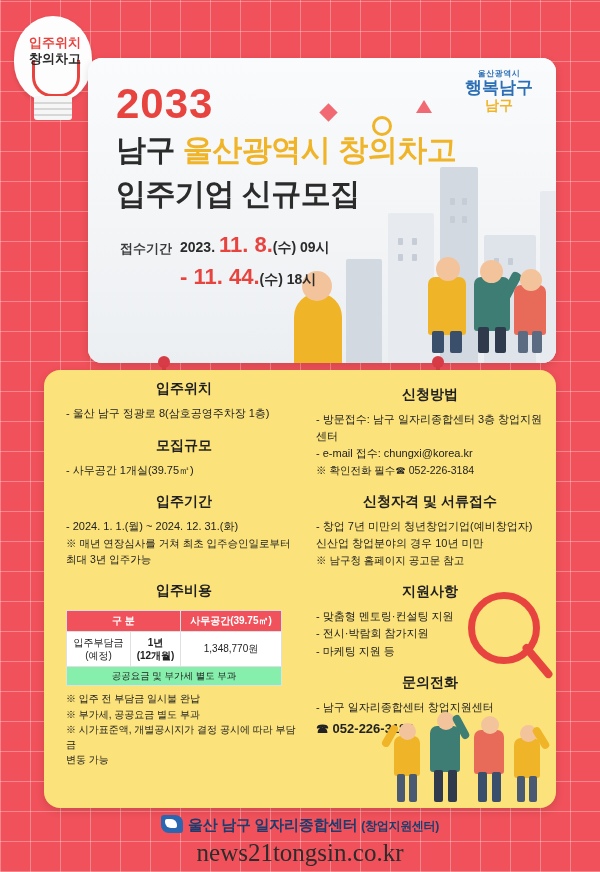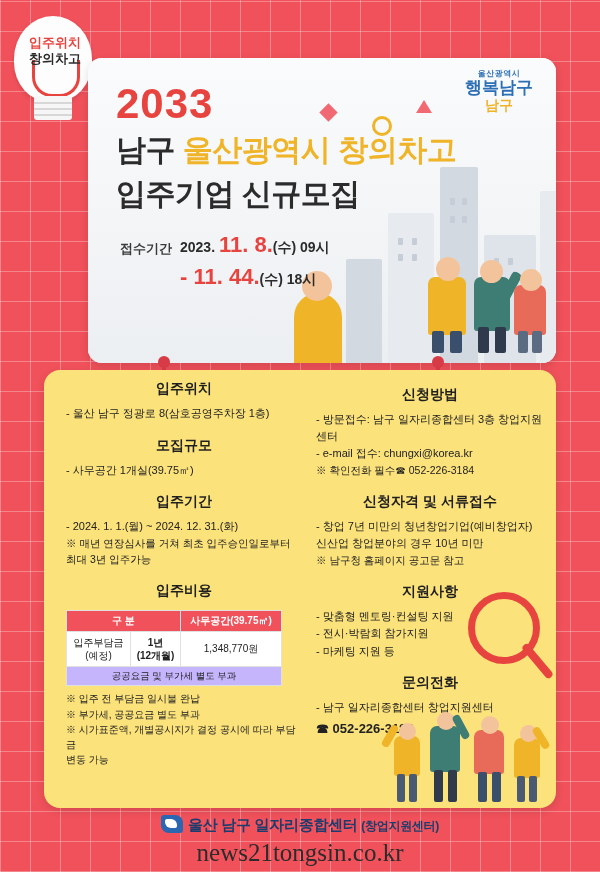--- a/index.html
+++ b/index.html
@@ -138,21 +138,21 @@
     width:216px;border-collapse:collapse;margin:4px 0 6px 0;background:#fff;
     font-size:10px;color:#222;
   }
   table.fee th{
     background:#f0515a;color:#fff;font-weight:bold;padding:3px 2px;border:1px solid #e0e0e0;
     font-size:10px;
   }
   table.fee td{
     border:1px solid #e0e0e0;padding:4px 2px;text-align:center;line-height:1.3;
   }
-  table.fee td.span{background:#c4b5fd;font-size:9.5px;padding:3px 2px;}
+  table.fee td.span{background:#86efac;font-size:9.5px;padding:3px 2px;}
 
   .bullets{margin-top:5px;}
   .bullets .note{font-size:10px;}
 
   
   .people{position:absolute;right:6px;bottom:6px;width:170px;height:130px;}
   .ppl{position:absolute;bottom:0;}
   .head{position:absolute;border-radius:50%;}
   .body{position:absolute;border-radius:7px 7px 3px 3px;}
   .leg{position:absolute;border-radius:2px;}

